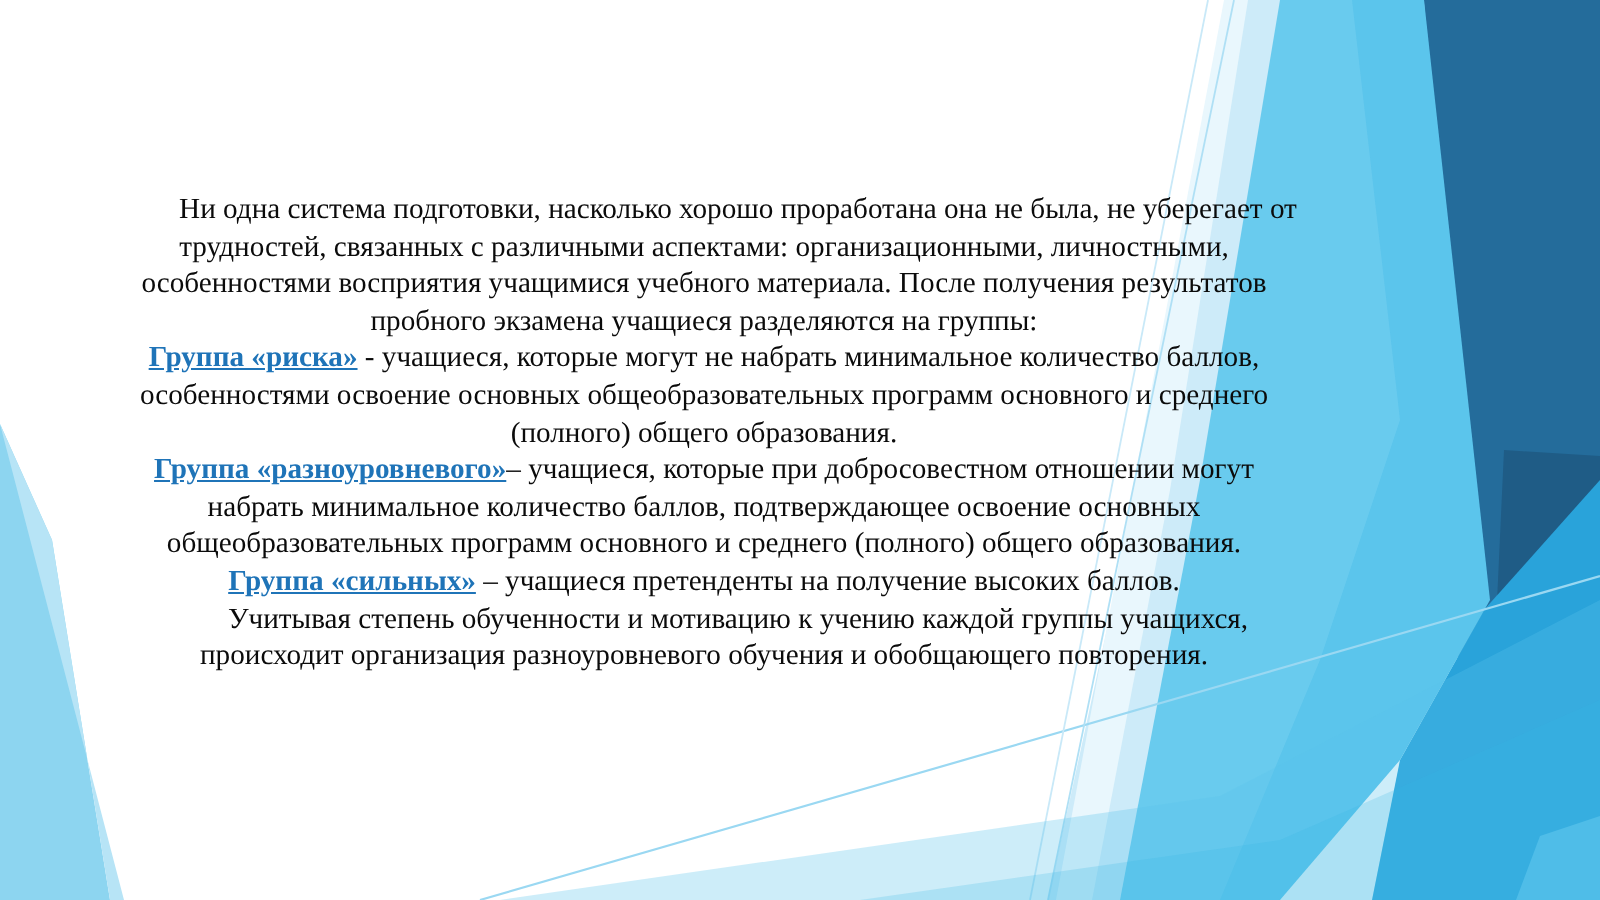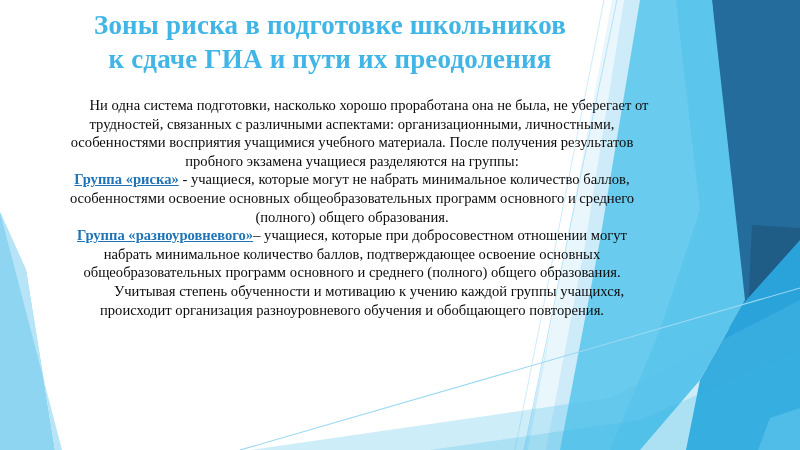--- a/index.html
+++ b/index.html
@@ -104,30 +104,27 @@
     <line x1="240" y1="450" x2="800" y2="288" stroke="#9AD8F2" stroke-width="1.1"></line>
     <line x1="617" y1="0" x2="524" y2="450" stroke="#AFE0F5" stroke-width="0.9"></line>
     <line x1="604" y1="0" x2="515" y2="450" stroke="#C9E9F8" stroke-width="0.9"></line>
 
     <polygon points="250,450 800,450 800,300 610,398" fill="#5BC5EC" opacity="0.30"></polygon>
     <polygon points="430,450 800,450 800,350 640,420" fill="#35B6E5" opacity="0.22"></polygon>
 
     <polygon points="770,418 800,408 800,450 758,450" fill="#4FBDE8"></polygon>
   </svg>
 
-  <div id="title-block">
-    <div class="title-line">Зоны  риска в подготовке  школьников</div>
-    <div class="title-line">к сдаче ГИА и пути их преодоления</div>
-  </div>
 
   <div id="body-block">
 
     <p class="para indent"><span>Ни одна система подготовки, насколько хорошо проработана она не была, не уберегает от трудностей, связанных с различными аспектами: организационными, личностными,  особенностями восприятия учащимися учебного материала.  После получения результатов пробного экзамена  учащиеся разделяются на группы:</span></p>
 
     <p class="para"><span class="link">Группа «риска»</span><span> - учащиеся, которые могут не набрать минимальное количество баллов, особенностями освоение основных общеобразовательных программ основного и среднего (полного) общего образования.</span></p>
 
     <p class="para"><span class="link">Группа «разноуровневого»</span><span>– учащиеся, которые при добросовестном отношении могут набрать минимальное количество баллов, подтверждающее освоение основных общеобразовательных программ основного и среднего (полного) общего образования.</span></p>
 
+    <p class="para"><span class="link">Группа «сильных»</span><span> – учащиеся претенденты на получение высоких баллов.</span></p>
 
     <p class="para indent"><span>Учитывая степень обученности и мотивацию к учению каждой группы учащихся, происходит организация разноуровневого  обучения и обобщающего повторения.</span></p>
   </div>
 
 </div>
 
 </body></html>

